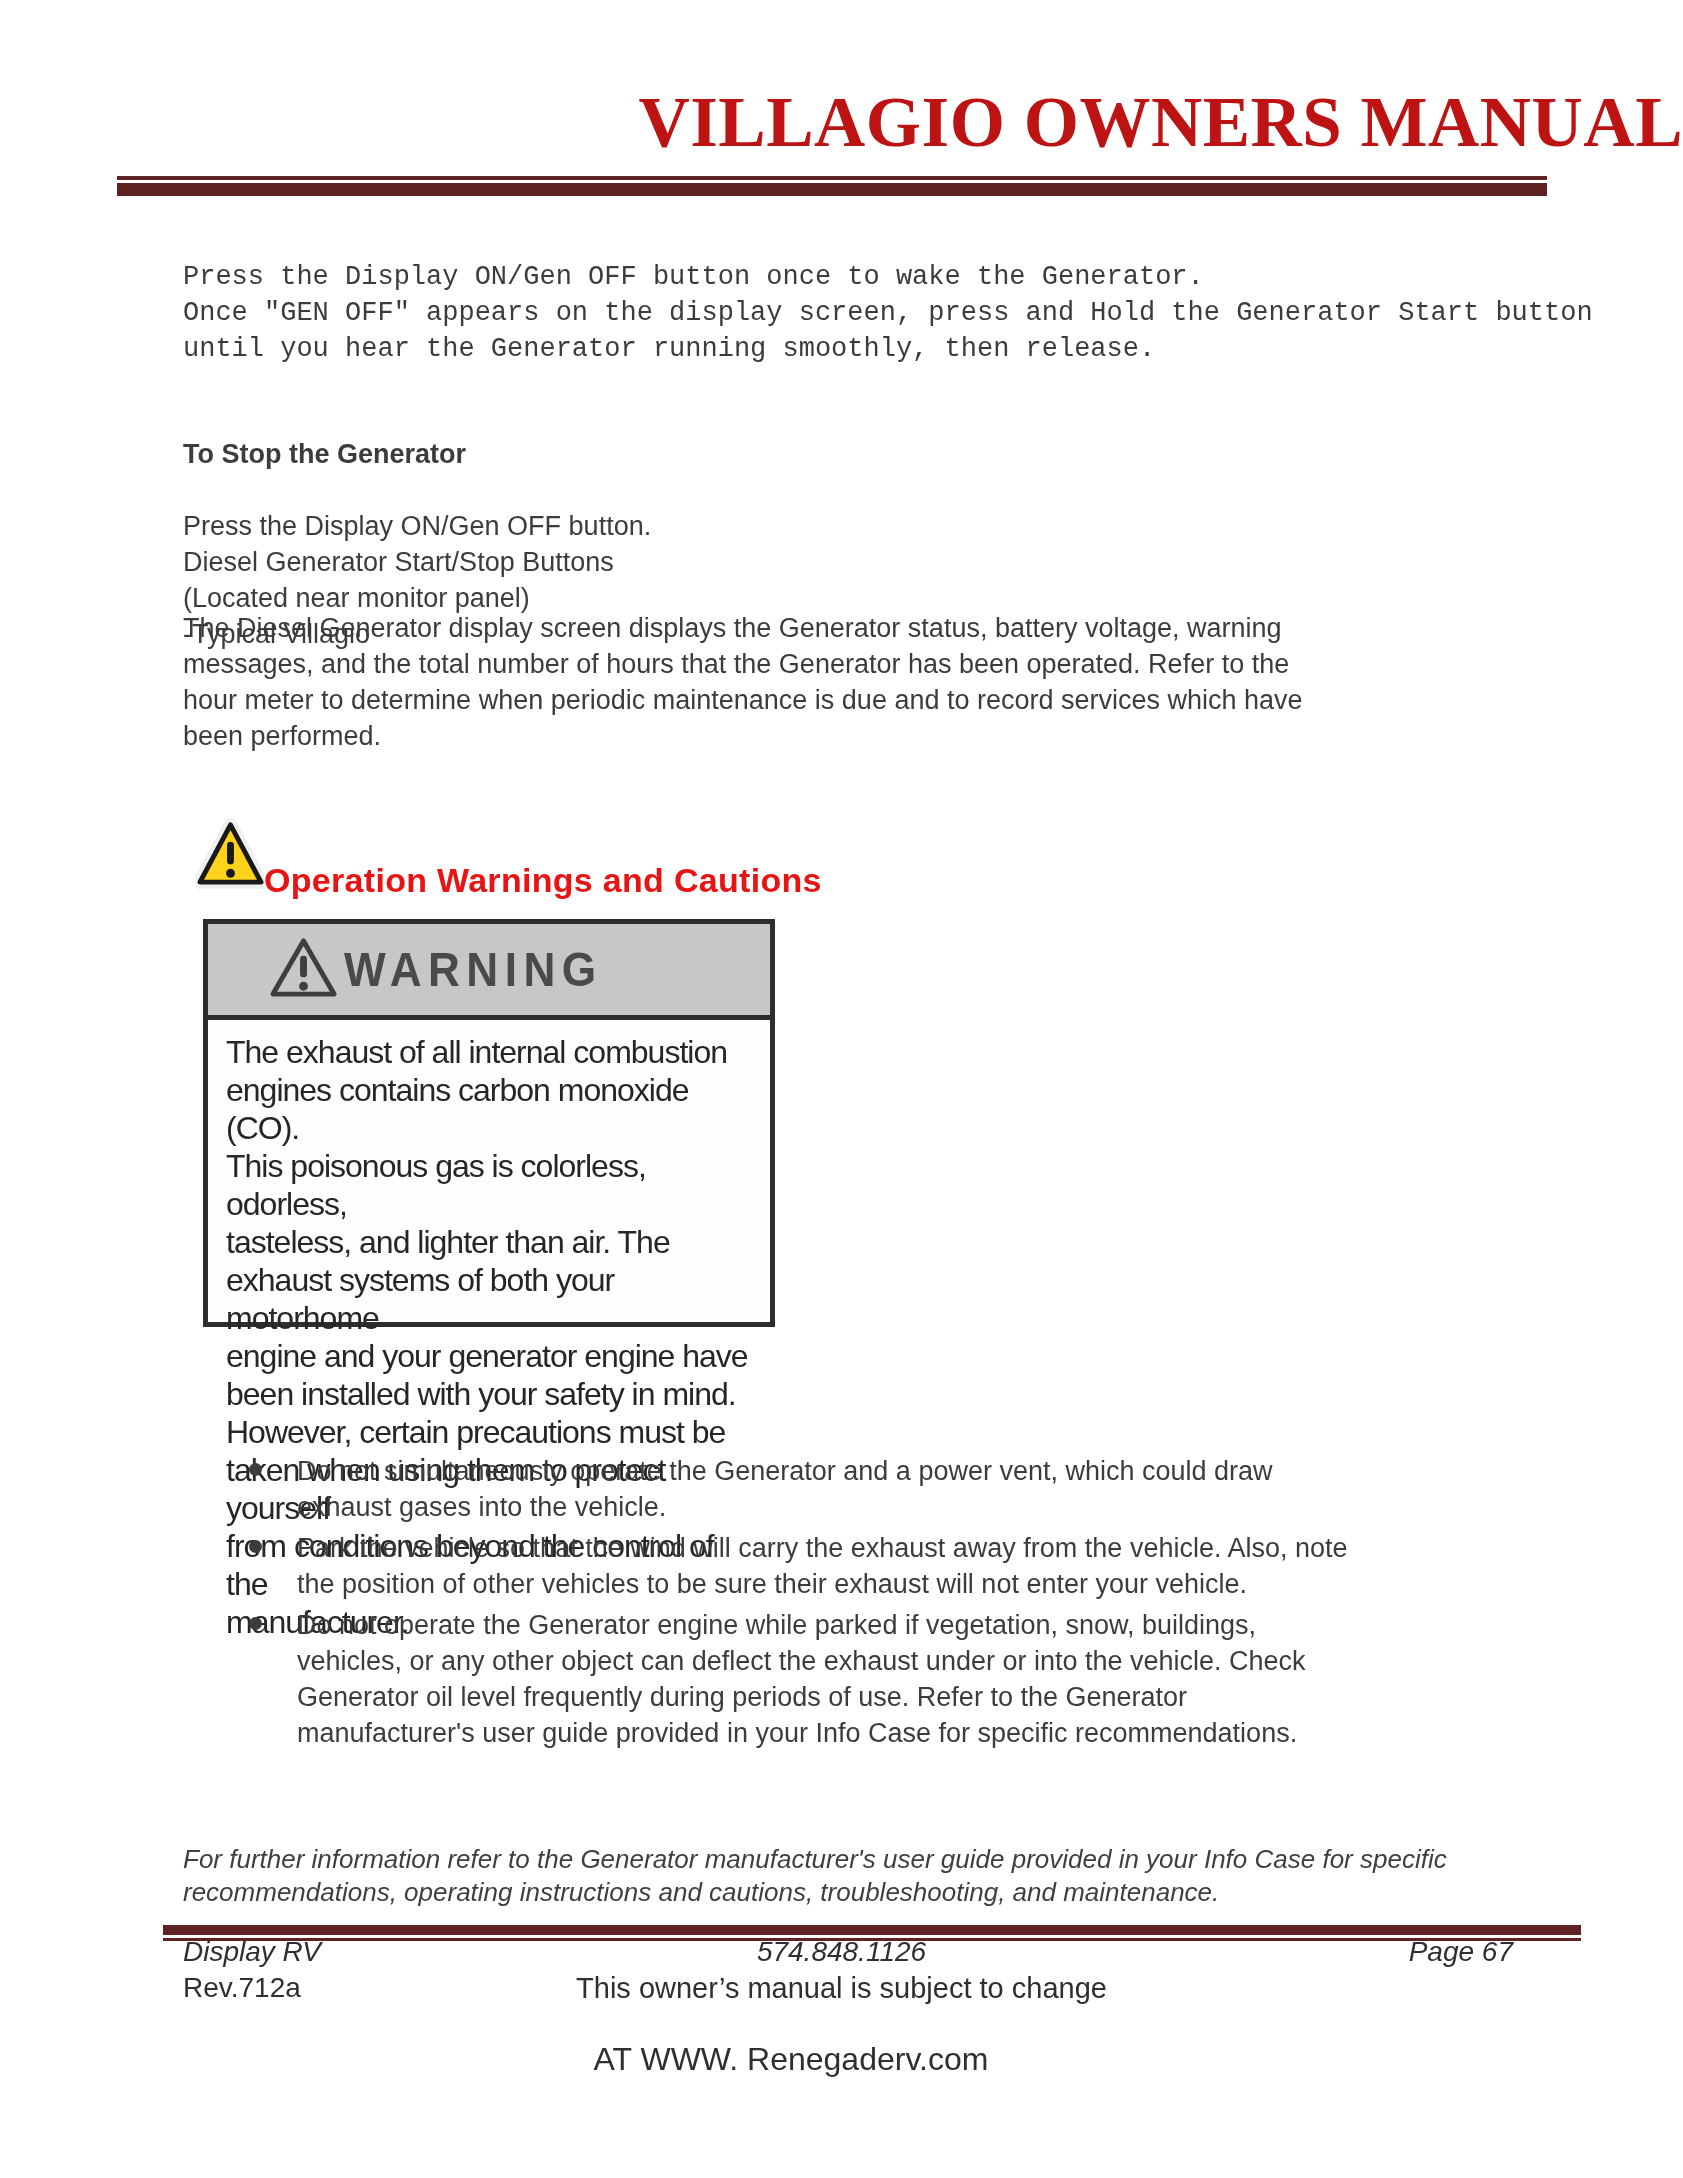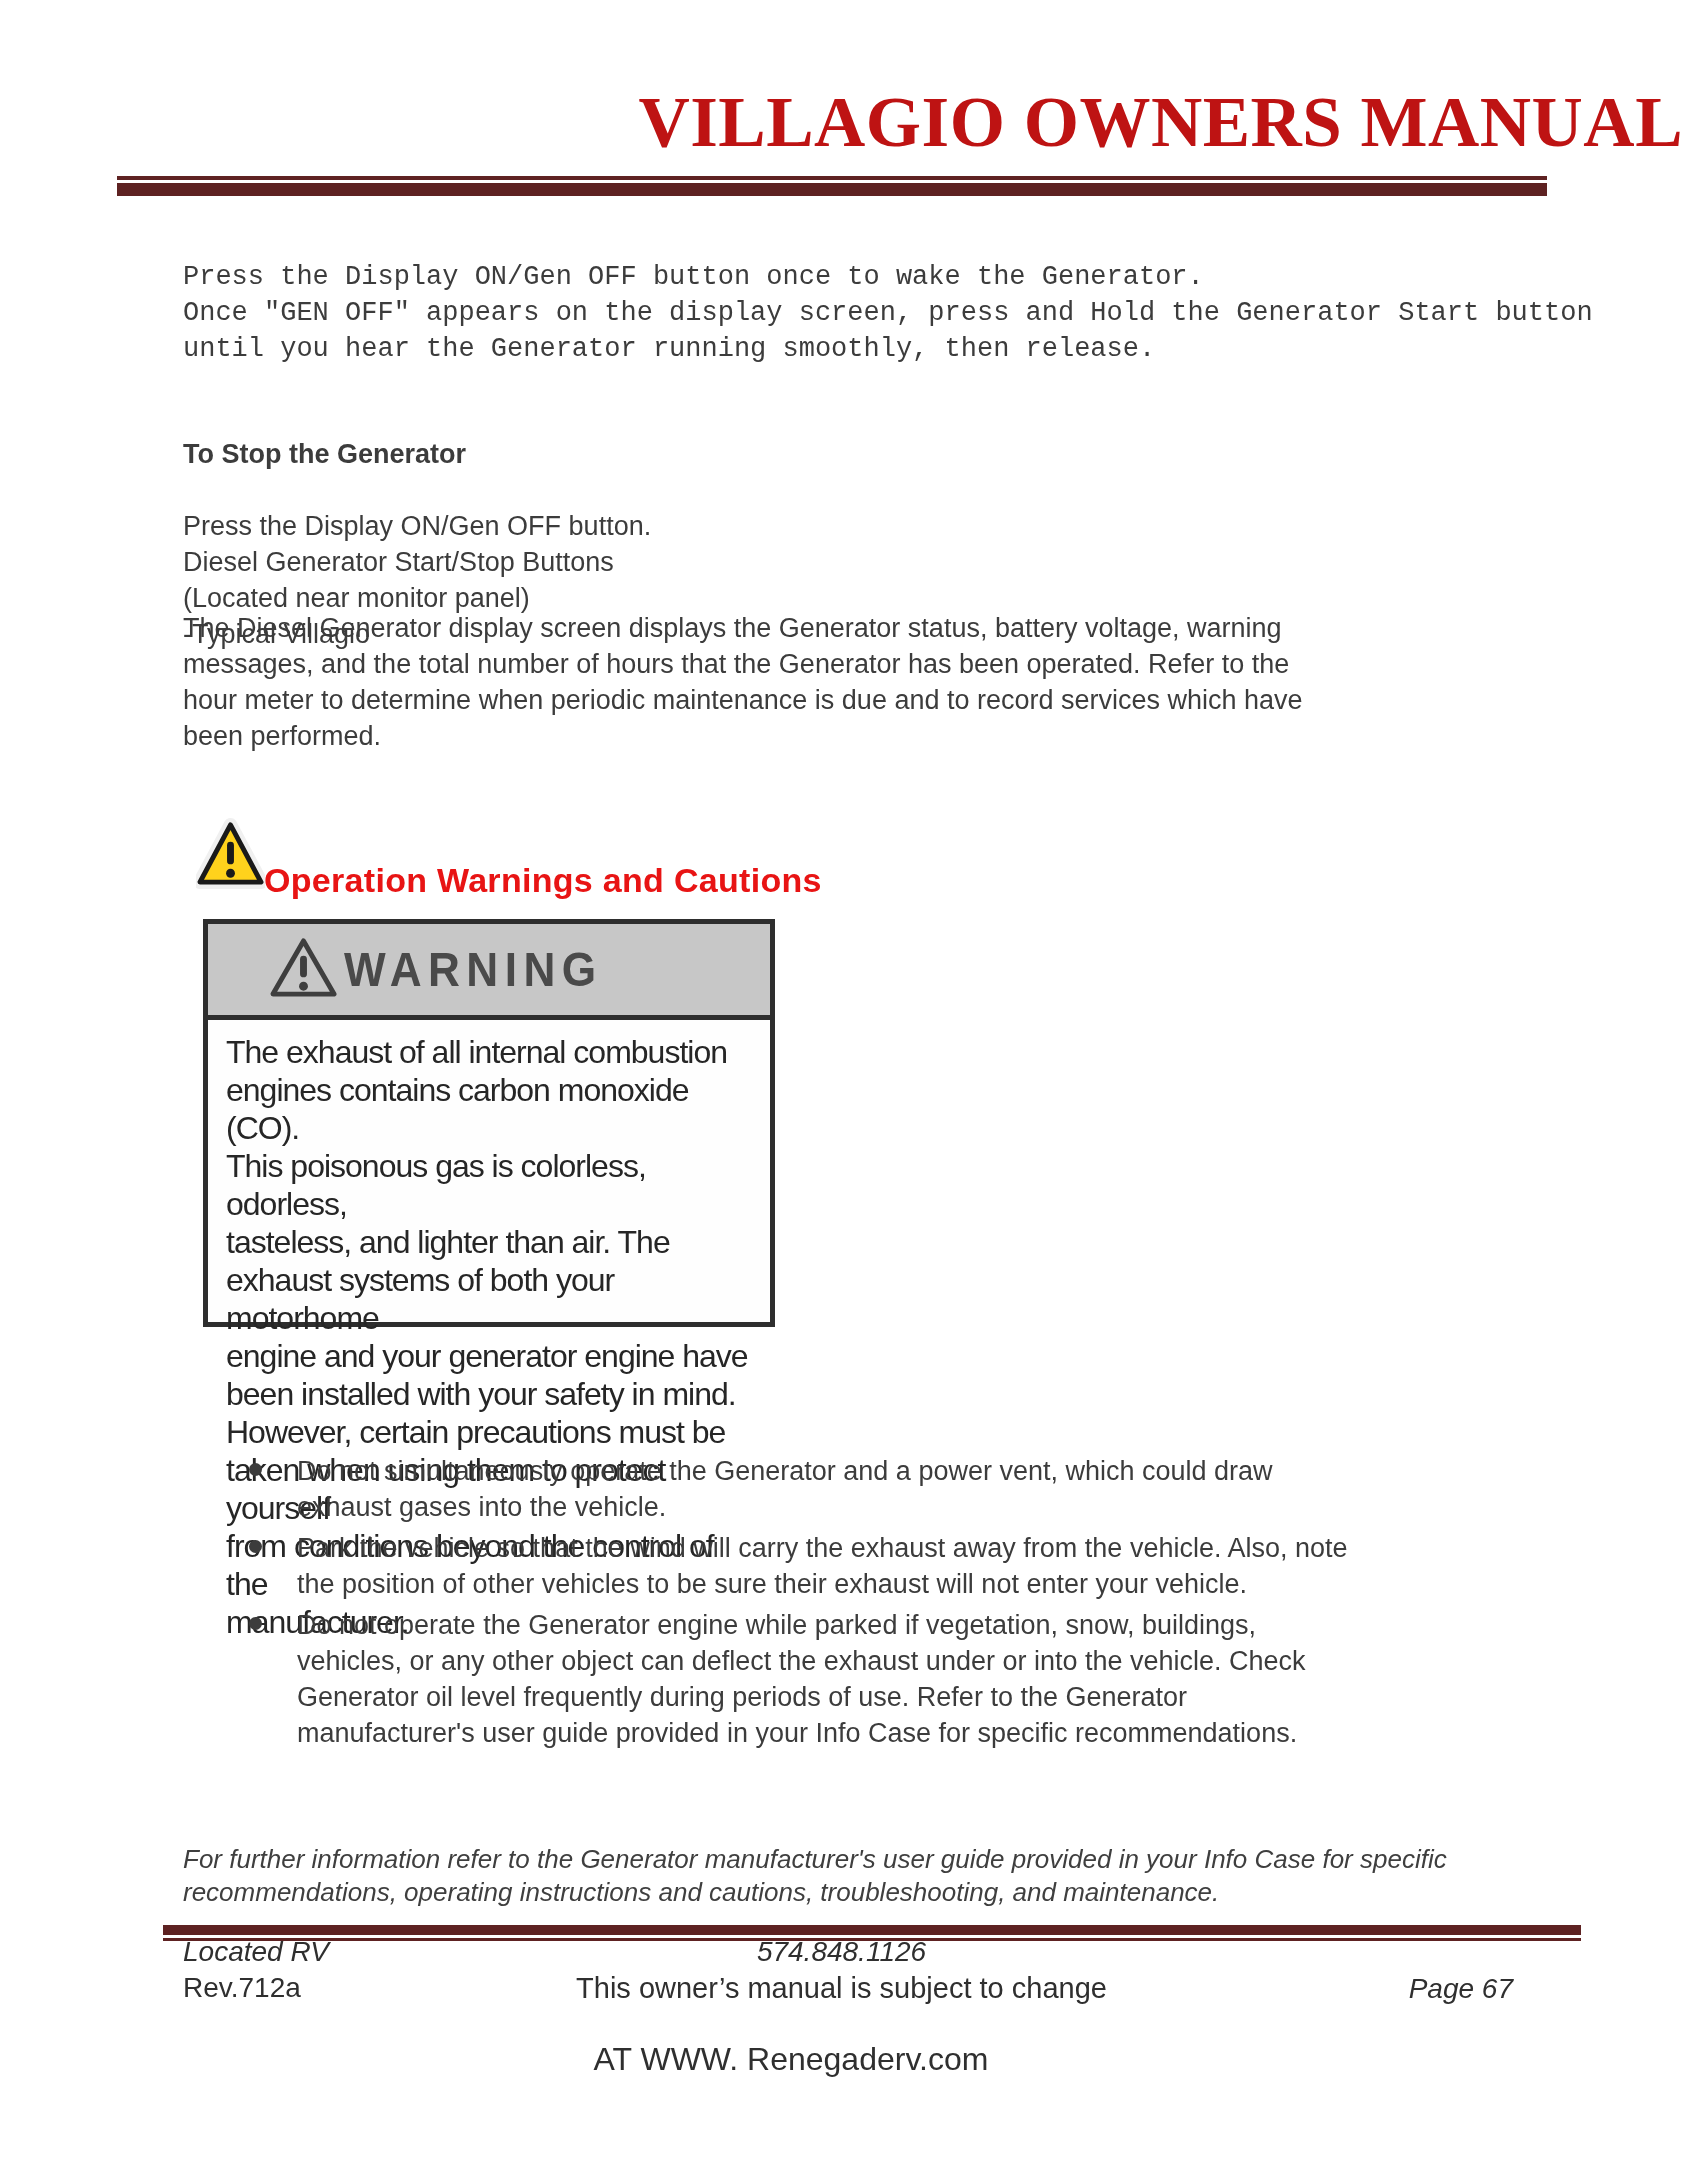--- a/index.html
+++ b/index.html
@@ -62,21 +62,21 @@
 
   .rule-bottom { position:absolute; top:1925px; left:163px; width:1418px; }
   .rule-bottom .thick { height:10px; background:#5e2222; margin-bottom:3px; }
   .rule-bottom .thin  { height:3px;  background:#5e2222; }
 
   .f-row1 { top:1936px; font-style:italic; font-size:28px; }
   .f-row2 { top:1972px; font-size:28px; }
   .f-abs  { position:absolute; color:#2f2f2f; }
   .f-left  { left:183px; }
   .f-center { left:50%; transform:translateX(-50%); }
-  .f-right { right:170px;margin-top:37px; }
+  .f-right { right:170px; }
   .f-c2 { top:1972px; font-size:29px; }
   .f-c3 { top:2008px; font-size:29px; }
   .f-c4 { top:2041px; font-size:32px; left:47%; }
 </style>
 </head>
 <body>
 
 <div class="page">
 
   <div class="title">VILLAGIO OWNERS MANUAL</div>
@@ -150,21 +150,21 @@
   </ul>
 
   <div class="note">For further information refer to the Generator manufacturer's user guide provided in your Info Case for specific
 recommendations, operating instructions and cautions, troubleshooting, and maintenance.</div>
 
   <div class="rule-bottom">
     <div class="thick"></div>
     <div class="thin"></div>
   </div>
 
-  <div class="f-abs f-left f-row1">Located RV</div>
+  <div class="f-abs f-left f-row1">Display RV</div>
   <div class="f-abs f-center f-row1">574.848.1126</div>
   <div class="f-abs f-right f-row1">Page 67</div>
 
   <div class="f-abs f-left f-row2">Rev.712a</div>
   <div class="f-abs f-center f-c2">This owner’s manual is subject to change</div>
   <div class="f-abs f-center f-c4">AT WWW. Renegaderv.com</div>
 
 </div>
 
 

